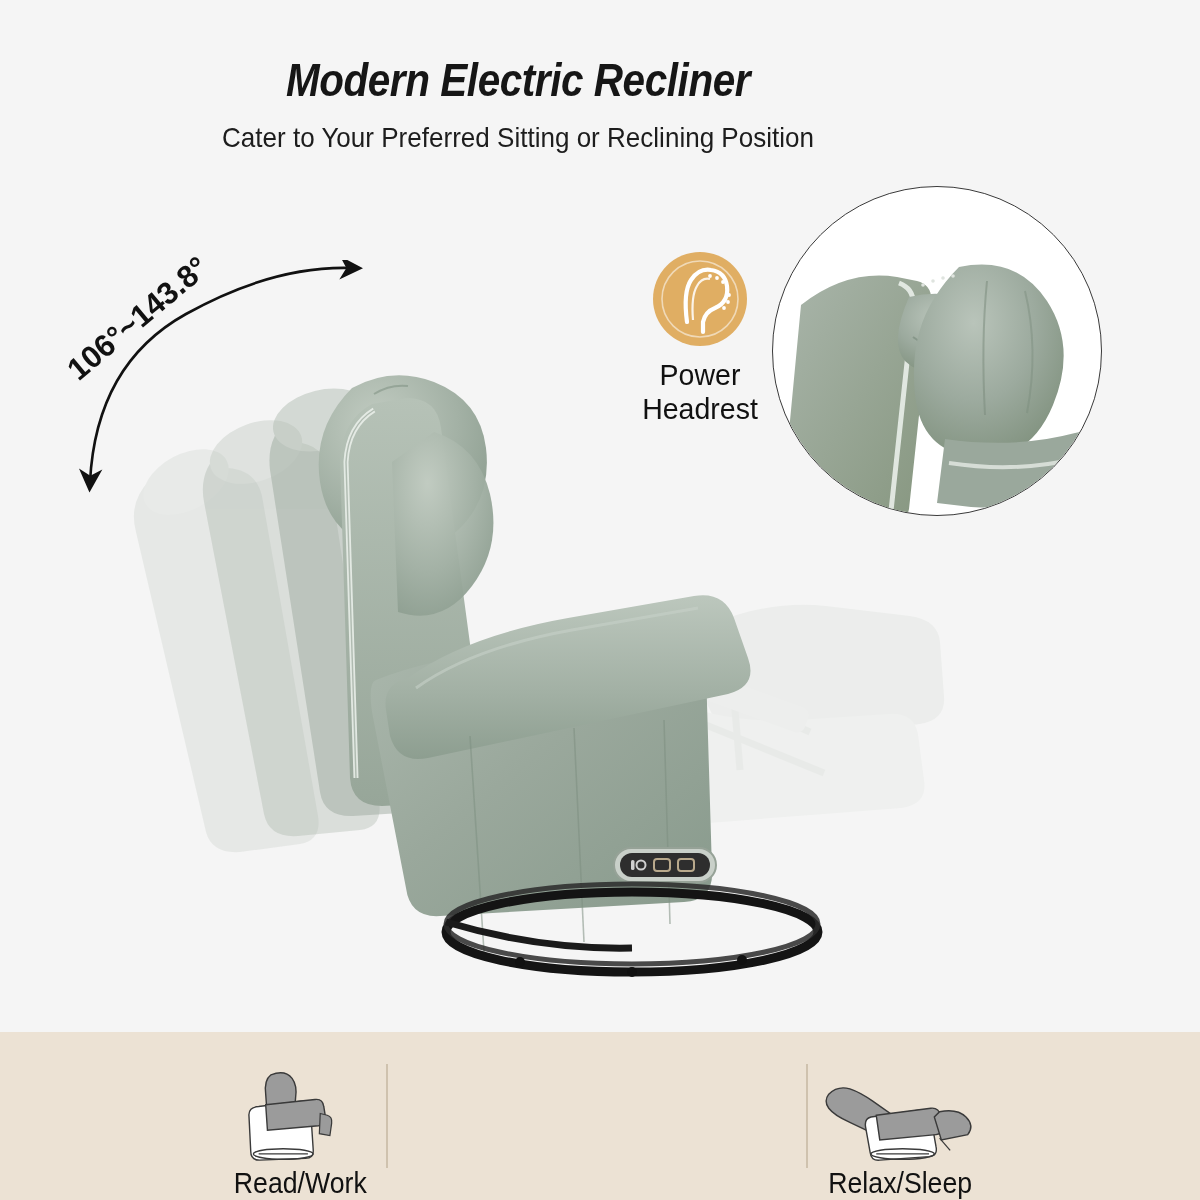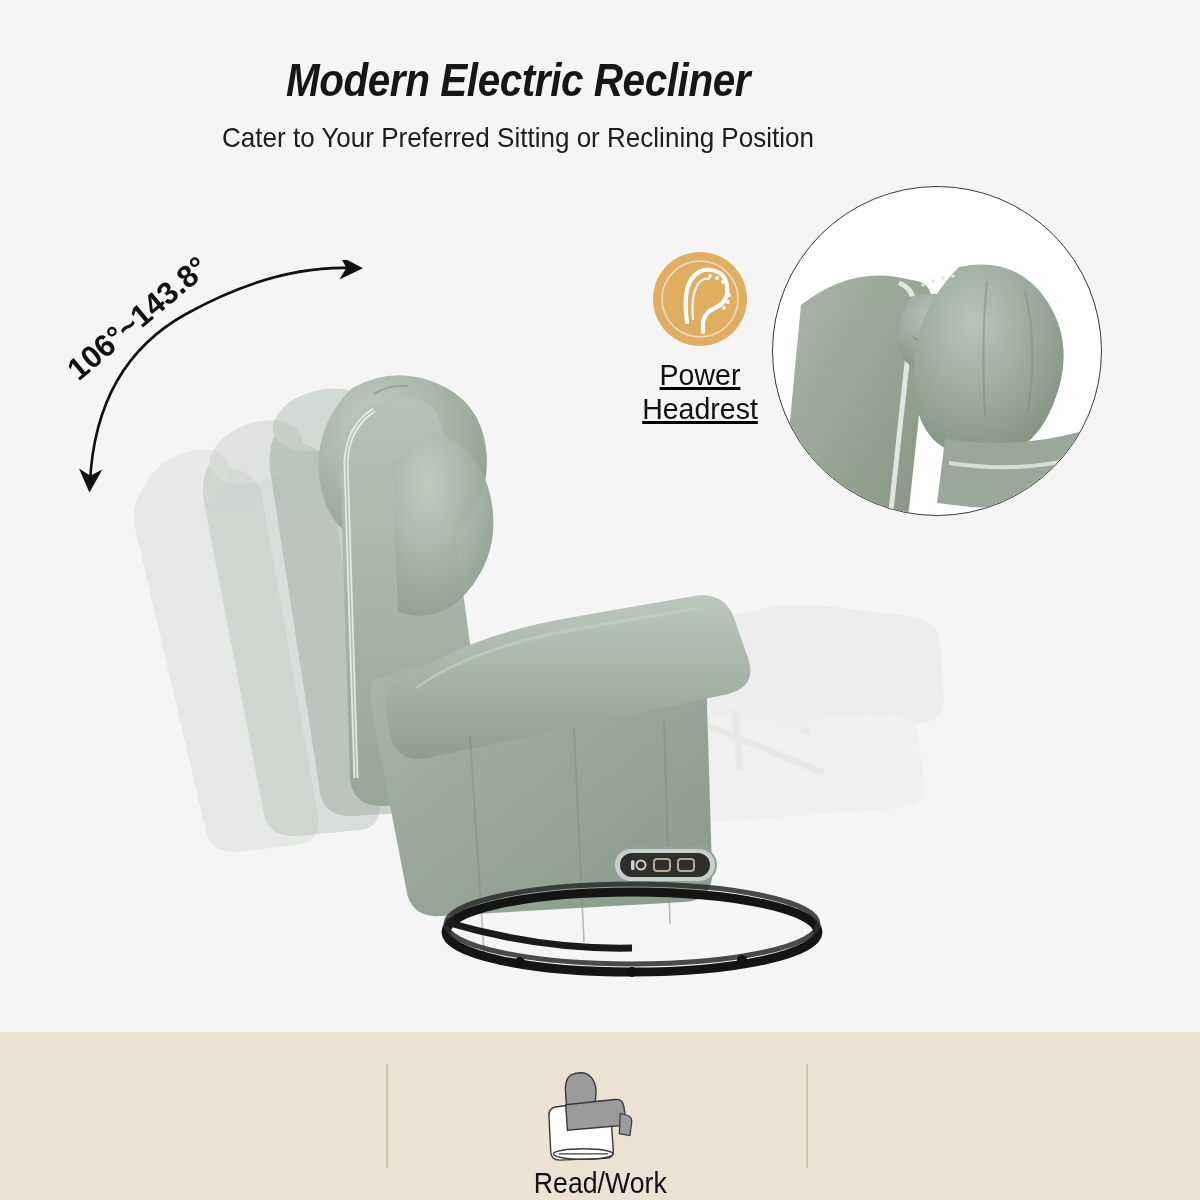--- a/index.html
+++ b/index.html
@@ -32,21 +32,21 @@
   #angle-group { position:absolute; left:60px; top:80px; width:340px; height:250px; }
   #angle-label {
     position:absolute; left:12px; top:96px;
     font-size:31px; font-weight:600; color:#111;
     white-space:nowrap;
     transform:rotate(-40deg);
     transform-origin:left center;
   }
 
   
-  #headrest-badge { position:absolute; left:607px; top:72px; width:186px; text-align:center;text-decoration:underline; }
+  #headrest-badge { position:absolute; left:607px; top:72px; width:186px; text-align:center; }
   .badge-circle {
     width:94px; height:94px; border-radius:50%;
     background:#e0ae63; margin:0 auto;
     position:relative;
   }
   #headrest-caption {
     margin-top:12px; font-size:30px; line-height:1.12; color:#111;
     transform:scaleX(0.95);
   }
 
@@ -284,18 +284,37 @@
         <path d="M56,44 l56,-6 q9,-1 10,8 l2,12 q1,9 -8,10 l-58,5 z" fill="#9b9b9b" stroke="#3a3a3a" stroke-width="1.6"></path>
         <path d="M118,54 l8,2 q6,2 5,9 l-2,14 l-12,-2 z" fill="#9b9b9b" stroke="#3a3a3a" stroke-width="1.4"></path>
 
         <ellipse cx="76" cy="100" rx="34" ry="6" fill="none" stroke="#3a3a3a" stroke-width="1.6"></ellipse>
         <path d="M48,100 l56,0" stroke="#3a3a3a" stroke-width="1.4"></path>
       </svg>
       <div class="feature-label">Read/Work</div>
     </div>
 
 
+    <div class="feature">
+      <svg class="feature-icon" viewBox="0 0 190 108">
+
+        <path d="M14,32 q10,-10 24,-6 q12,4 26,14 l34,24 l-14,22 l-46,-22
+                 q-18,-8 -24,-16 q-6,-8 0,-16 z" fill="#9b9b9b" stroke="#3a3a3a" stroke-width="1.6"></path>
+
+        <path d="M62,58 l56,-8 q10,-2 12,8 l6,34 q2,10 -8,11 l-56,4 q-10,1 -11,-9 l-5,-28
+                 q-2,-10 6,-12 z" fill="#ffffff" stroke="#3a3a3a" stroke-width="1.6"></path>
+
+        <path d="M68,56 l62,-8 q9,-1 11,8 l2,12 q2,9 -7,10 l-64,6 z" fill="#9b9b9b" stroke="#3a3a3a" stroke-width="1.6"></path>
+
+        <path d="M140,52 q20,-4 30,6 q10,10 2,20 l-30,6 l-8,-26 z" fill="#9b9b9b" stroke="#3a3a3a" stroke-width="1.6"></path>
+        <path d="M140,82 l12,14" stroke="#3a3a3a" stroke-width="1.4" fill="none"></path>
+
+        <ellipse cx="98" cy="100" rx="36" ry="6" fill="none" stroke="#3a3a3a" stroke-width="1.6"></ellipse>
+        <path d="M68,100 l60,0" stroke="#3a3a3a" stroke-width="1.4"></path>
+      </svg>
+      <div class="feature-label">Relax/Sleep</div>
+    </div>
 
     <div class="divider" id="div1"></div>
     <div class="divider" id="div2"></div>
   </div>
 
 </div>
 
 </body></html>

